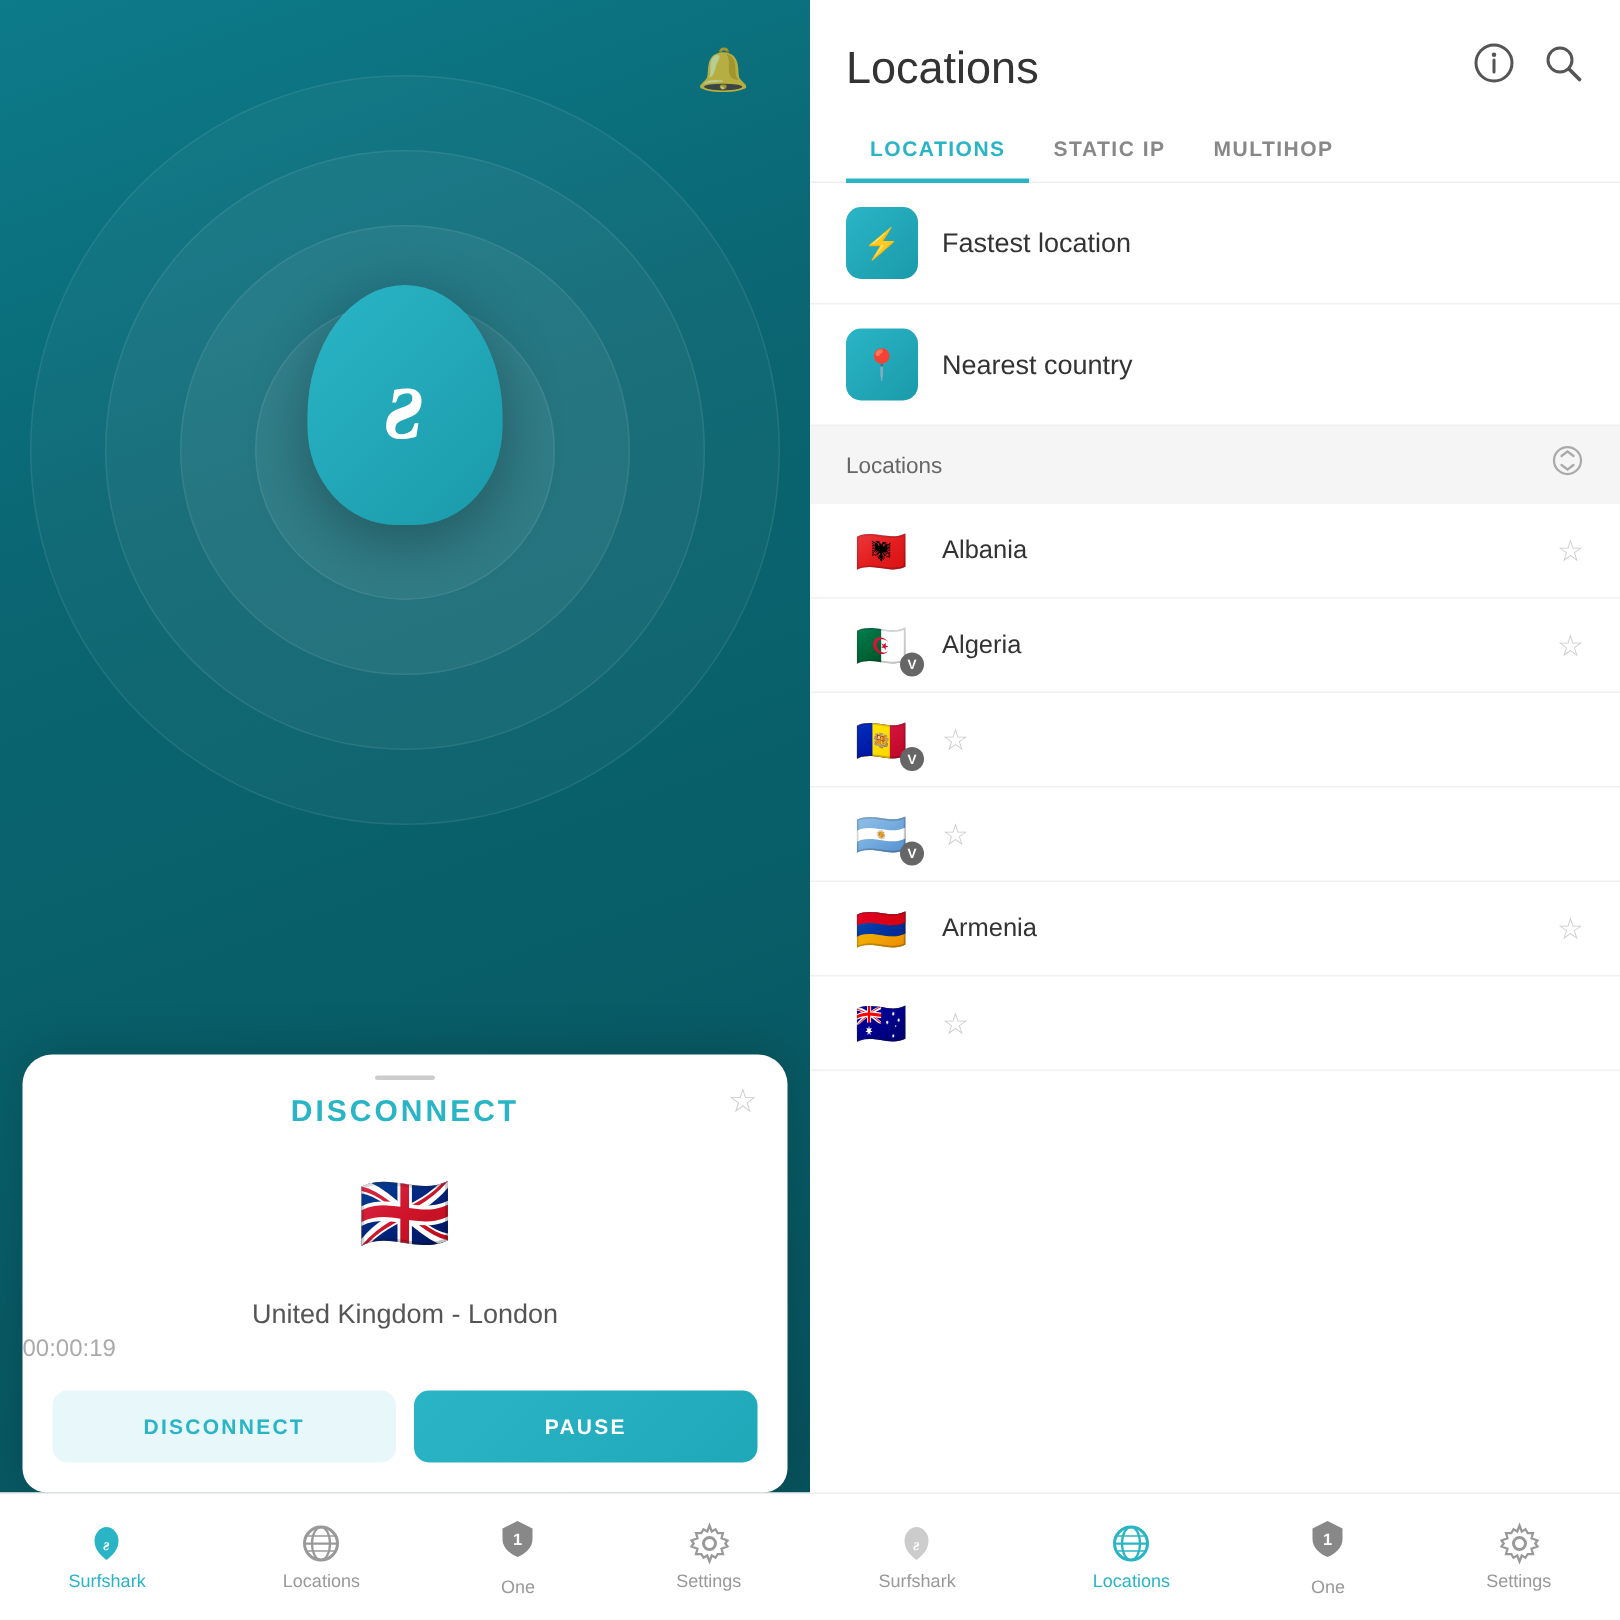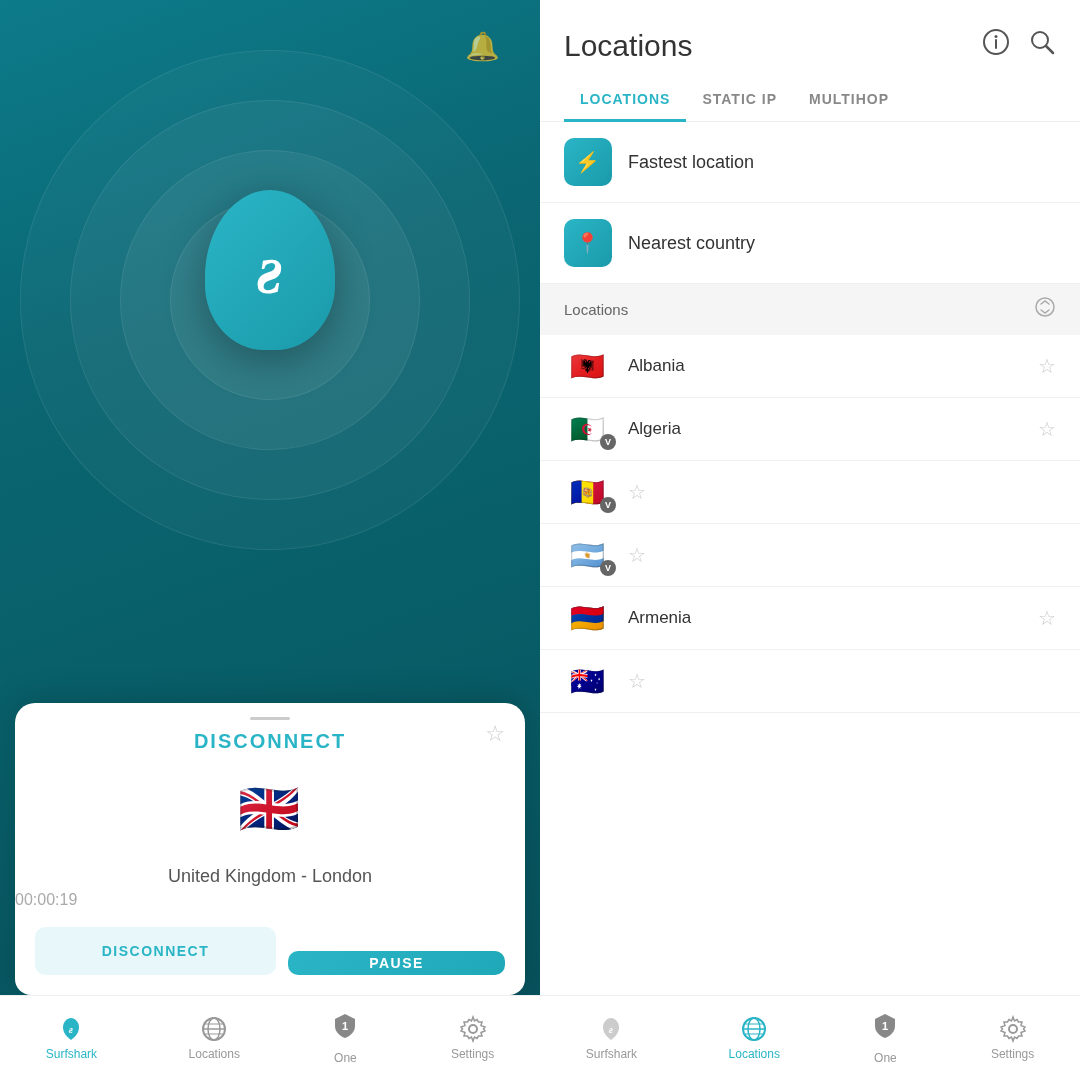--- a/index.html
+++ b/index.html
@@ -148,21 +148,21 @@
       color: #2ab5c6;
       border: none;
       border-radius: 10px;
       font-size: 14px;
       font-weight: 700;
       letter-spacing: 1.5px;
       cursor: pointer;
     }
     .btn-pause {
       flex: 1;
-      padding: 4px;
+      padding: 16px;
       background: linear-gradient(135deg, #2ab5c6, #1fa8b8);
       color: white;
       border: none;
       border-radius: 10px;
       font-size: 14px;
       font-weight: 700;
       letter-spacing: 1.5px;
       cursor: pointer;
     }
 

